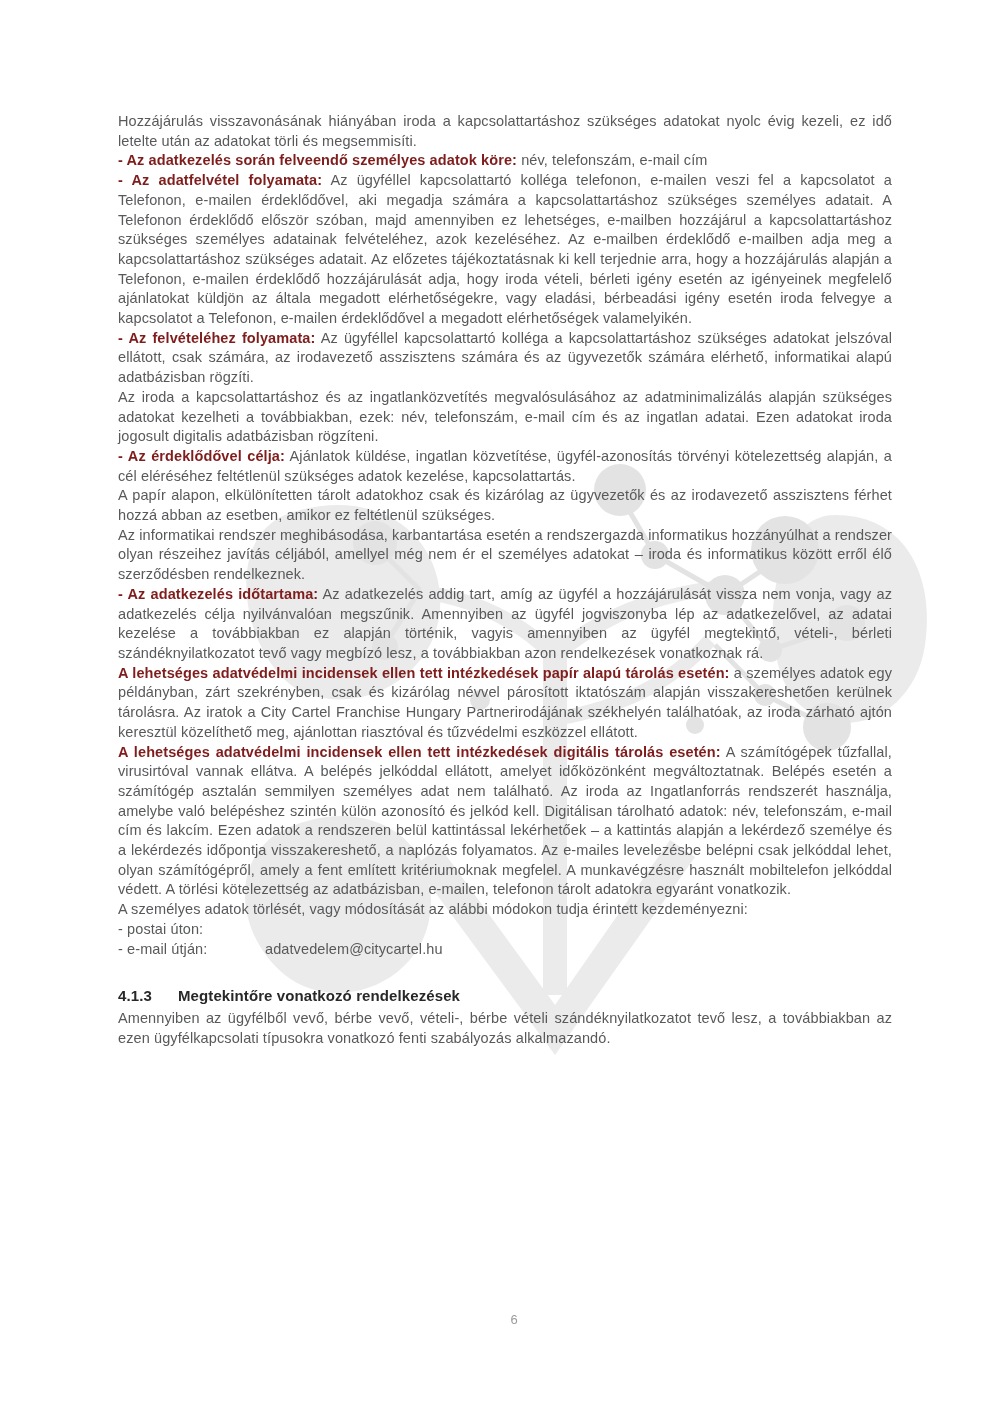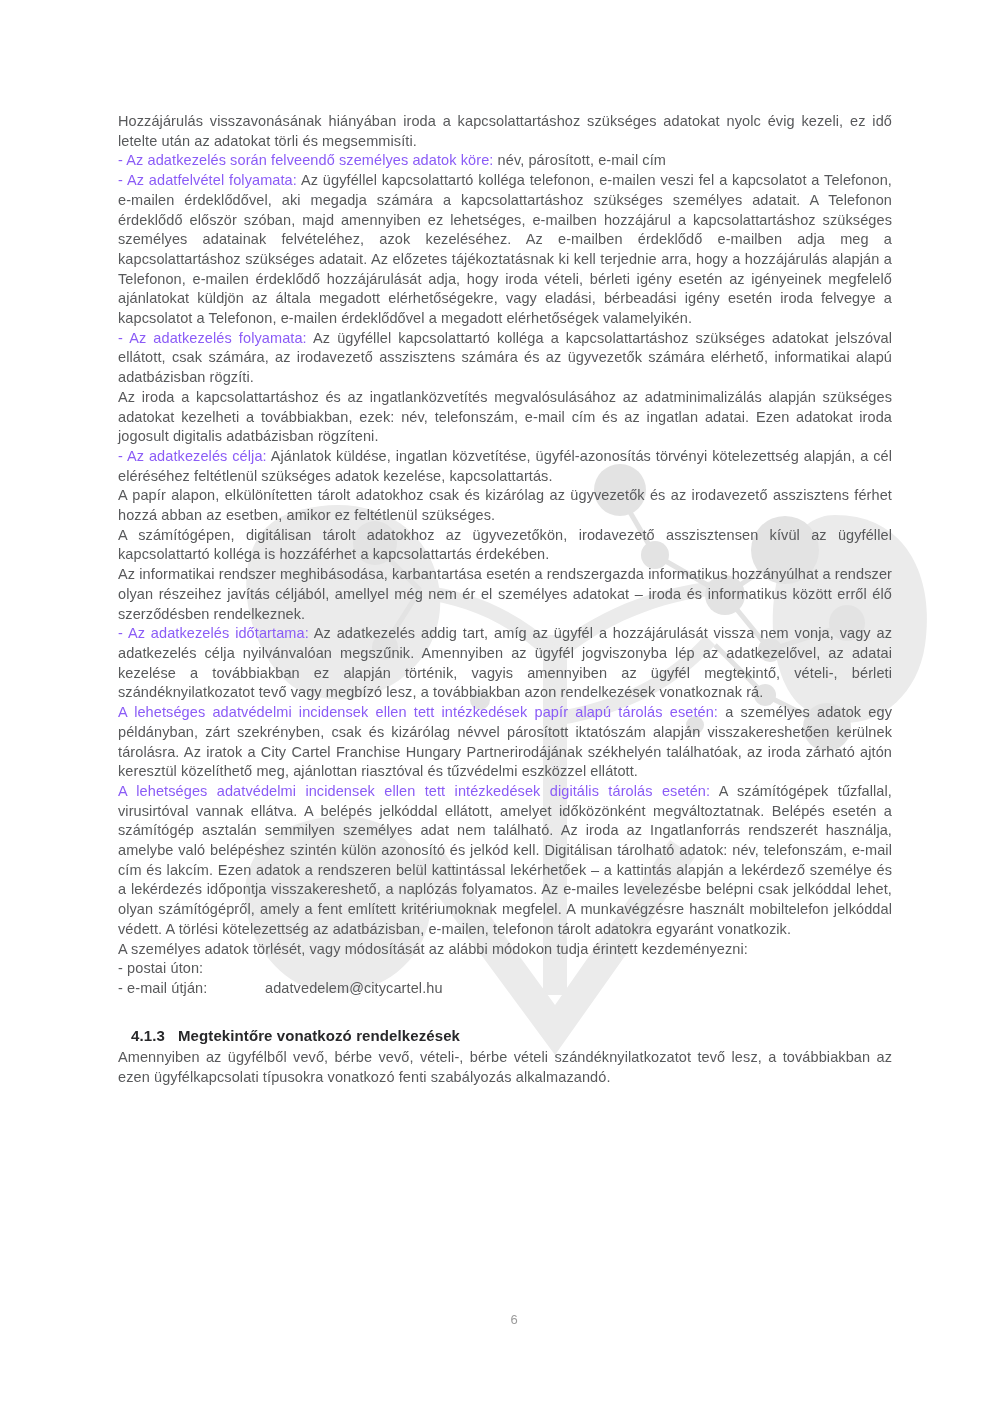--- a/index.html
+++ b/index.html
@@ -30,40 +30,40 @@
     font-size: 14.5px;
     line-height: 19.7px;
     color: #58595b;
     letter-spacing: 0.1px;
   }
   .para {
     margin: 0;
     text-align: justify;
   }
   .para b, .lead {
-    font-weight: normal;
-    color: #8b5cf6;
+    font-weight: bold;
+    color: #7f1d1d;
     margin-top: 38px;
   }
   .contact-row {
     display: flex;
     margin: 0;
     align-items: center;
   }
   .contact-label { width: 147px; flex: 0 0 147px; }
   .contact-value { flex: 1; }
   .section-heading {
     display: flex;
     margin-top: 27px;
     margin-bottom: 3px;
     font-weight: bold;
     color: #28282a;
     font-size: 15px;
   }
-  .section-number { width: 60px; flex: 0 0 60px; text-align: center; }
+  .section-number { width: 60px; flex: 0 0 60px; }
   .page-number {
     position: absolute;
     top: 1312px;
     left: 0;
     width: 100%;
     text-align: center;
     font-size: 13px;
     color: #9b9b9b;
     z-index: 1;
   }
@@ -115,34 +115,33 @@
       <circle cx="602" cy="332" r="24"></circle>
       <circle cx="470" cy="330" r="9"></circle>
       <circle cx="255" cy="305" r="10"></circle>
     </g>
   </svg>
 
   <div class="content">
 
     <p class="para"><span>Hozzájárulás visszavonásának hiányában iroda a kapcsolattartáshoz szükséges adatokat nyolc évig kezeli, ez idő letelte után az adatokat törli és megsemmisíti.</span></p>
 
-    <p class="para"><b>- Az adatkezelés során felveendő személyes adatok köre:</b><span> név, párosított, e-mail cím</span></p>
+    <p class="para"><b>- Az adatkezelés során felveendő személyes adatok köre:</b><span> név, telefonszám, e-mail cím</span></p>
 
     <p class="para"><b>- Az adatfelvétel folyamata:</b><span> Az ügyféllel kapcsolattartó kolléga telefonon, e-mailen veszi fel a kapcsolatot a Telefonon, e-mailen érdeklődővel, aki megadja számára a kapcsolattartáshoz szükséges személyes adatait. A Telefonon érdeklődő először szóban, majd amennyiben ez lehetséges, e-mailben hozzájárul a kapcsolattartáshoz szükséges személyes adatainak felvételéhez, azok kezeléséhez. Az e-mailben érdeklődő e-mailben adja meg a kapcsolattartáshoz szükséges adatait. Az előzetes tájékoztatásnak ki kell terjednie arra, hogy a hozzájárulás alapján a Telefonon, e-mailen érdeklődő hozzájárulását adja, hogy iroda vételi, bérleti igény esetén az igényeinek megfelelő ajánlatokat küldjön az általa megadott elérhetőségekre, vagy eladási, bérbeadási igény esetén iroda felvegye a kapcsolatot a Telefonon, e-mailen érdeklődővel a megadott elérhetőségek valamelyikén.</span></p>
 
-    <p class="para"><b>- Az adatkezelés folyamata:</b><span> Az ügyféllel kapcsolattartó kolléga a kapcsolattartáshoz szükséges adatokat jelszóval ellátott, csak számára, az irodavezető asszisztens számára és az ügyvezetők számára elérhető, informatikai alapú adatbázisban rögzíti.</span></p>
+    <p class="para"><b>- Az felvételéhez folyamata:</b><span> Az ügyféllel kapcsolattartó kolléga a kapcsolattartáshoz szükséges adatokat jelszóval ellátott, csak számára, az irodavezető asszisztens számára és az ügyvezetők számára elérhető, informatikai alapú adatbázisban rögzíti.</span></p>
 
     <p class="para"><span>Az iroda a kapcsolattartáshoz és az ingatlanközvetítés megvalósulásához az adatminimalizálás alapján szükséges adatokat kezelheti a továbbiakban, ezek: név, telefonszám, e-mail cím és az ingatlan adatai. Ezen adatokat iroda jogosult digitalis adatbázisban rögzíteni.</span></p>
 
-    <p class="para"><b>- Az adatkezelés célja:</b><span> Ajánlatok küldése, ingatlan közvetítése, ügyfél-azonosítás törvényi kötelezettség alapján, a cél eléréséhez feltétlenül szükséges adatok kezelése, kapcsolattartás.</span></p>
+    <p class="para"><b>- Az érdeklődővel célja:</b><span> Ajánlatok küldése, ingatlan közvetítése, ügyfél-azonosítás törvényi kötelezettség alapján, a cél eléréséhez feltétlenül szükséges adatok kezelése, kapcsolattartás.</span></p>
 
 
     <p class="para"><span>A papír alapon, elkülönítetten tárolt adatokhoz csak és kizárólag az ügyvezetők és az irodavezető asszisztens férhet hozzá abban az esetben, amikor ez feltétlenül szükséges.</span></p>
 
-    <p class="para"><span>A számítógépen, digitálisan tárolt adatokhoz az ügyvezetőkön, irodavezető asszisztensen kívül az ügyféllel kapcsolattartó kolléga is hozzáférhet a kapcsolattartás érdekében.</span></p>
 
     <p class="para"><span>Az informatikai rendszer meghibásodása, karbantartása esetén a rendszergazda informatikus hozzányúlhat a rendszer olyan részeihez javítás céljából, amellyel még nem ér el személyes adatokat – iroda és informatikus között erről élő szerződésben rendelkeznek.</span></p>
 
     <p class="para"><b>- Az adatkezelés időtartama:</b><span> Az adatkezelés addig tart, amíg az ügyfél a hozzájárulását vissza nem vonja, vagy az adatkezelés célja nyilvánvalóan megszűnik. Amennyiben az ügyfél jogviszonyba lép az adatkezelővel, az adatai kezelése a továbbiakban ez alapján történik, vagyis amennyiben az ügyfél megtekintő, vételi-, bérleti szándéknyilatkozatot tevő vagy megbízó lesz, a továbbiakban azon rendelkezések vonatkoznak rá.</span></p>
 
 
     <p class="para"><b>A lehetséges adatvédelmi incidensek ellen tett intézkedések papír alapú tárolás esetén:</b><span> a személyes adatok egy példányban, zárt szekrényben, csak és kizárólag névvel párosított iktatószám alapján visszakereshetően kerülnek tárolásra. Az iratok a City Cartel Franchise Hungary Partnerirodájának székhelyén találhatóak, az iroda zárható ajtón keresztül közelíthető meg, ajánlottan riasztóval és tűzvédelmi eszközzel ellátott.</span></p>
 
     <p class="para"><b>A lehetséges adatvédelmi incidensek ellen tett intézkedések digitális tárolás esetén:</b><span> A számítógépek tűzfallal, virusirtóval vannak ellátva. A belépés jelkóddal ellátott, amelyet időközönként megváltoztatnak. Belépés esetén a számítógép asztalán semmilyen személyes adat nem található. Az iroda az Ingatlanforrás rendszerét használja, amelybe való belépéshez szintén külön azonosító és jelkód kell. Digitálisan tárolható adatok: név, telefonszám, e-mail cím és lakcím. Ezen adatok a rendszeren belül kattintással lekérhetőek – a kattintás alapján a lekérdező személye és a lekérdezés időpontja visszakereshető, a naplózás folyamatos. Az e-mailes levelezésbe belépni csak jelkóddal lehet, olyan számítógépről, amely a fent említett kritériumoknak megfelel. A munkavégzésre használt mobiltelefon jelkóddal védett. A törlési kötelezettség az adatbázisban, e-mailen, telefonon tárolt adatokra egyaránt vonatkozik.</span></p>
 

